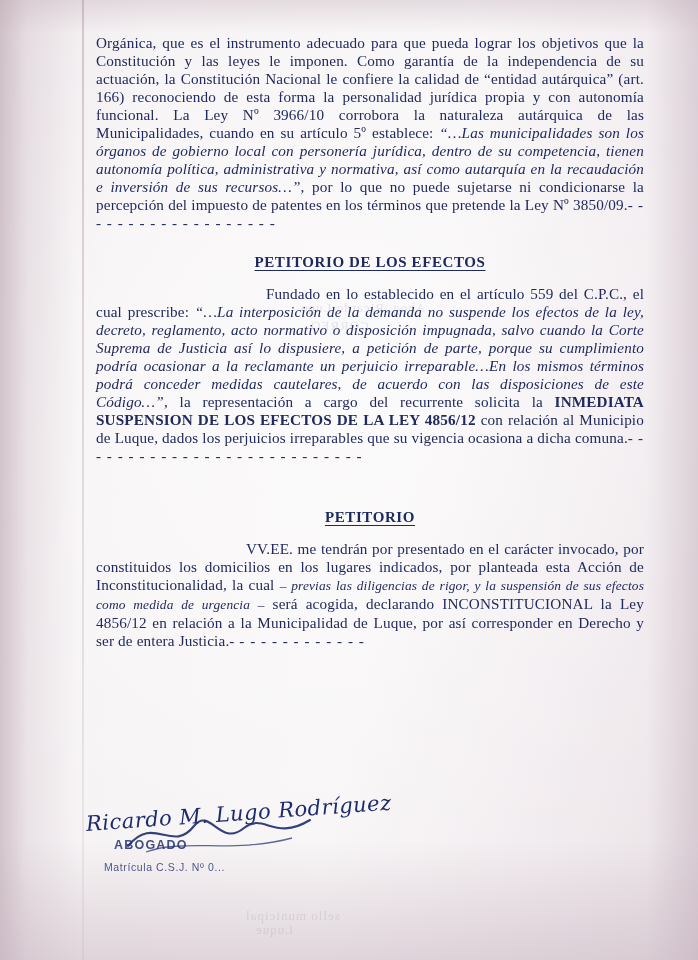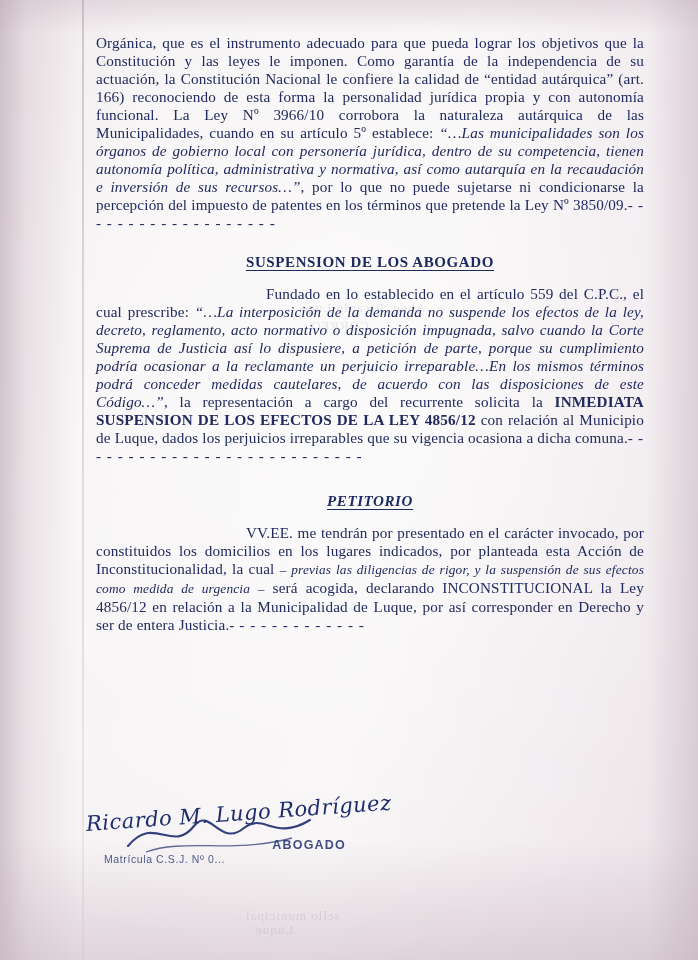--- a/index.html
+++ b/index.html
@@ -71,21 +71,21 @@
   h2.heading {
     margin: 22px 0 14px 0;
     text-align: center;
     font-size: 15px;
     font-weight: bold;
     letter-spacing: 0.6px;
     color: #1c2a60;
     text-decoration: underline;
     text-underline-offset: 3px;
   }
-  h2.heading.petitorio { margin-top: 28px; margin-bottom: 14px; font-style: italic; }
+  h2.heading.petitorio { margin-top: 44px; margin-bottom: 14px; }
 
   .indent { display: inline-block; width: 170px; }
   .indent-sm { display: inline-block; width: 150px; }
 
   .signature-block {
     position: absolute;
     left: 86px;
     top: 812px;
     width: 260px;
     color: #1b2a66;
@@ -110,24 +110,23 @@
   }
   .sig-stamp1 {
     margin-top: 2px;
     margin-left: 28px;
     font-family: "Liberation Sans", sans-serif;
     font-weight: bold;
     font-size: 12.5px;
     letter-spacing: 1.2px;
     color: #22306e;
     opacity: .85;
-    text-align: right;
   }
   .sig-stamp2 {
-    margin-top: 1px;
+    margin-top: 9px;
     margin-left: 18px;
     font-family: "Liberation Sans", sans-serif;
     font-size: 10.5px;
     letter-spacing: 0.6px;
     color: #22306e;
     opacity: .8;
   }
 
   
   .bleed {
@@ -160,21 +159,21 @@
 
   <div class="bleed b1">Abog. Ricardo Lugo</div>
   <div class="bleed b2">CORREO</div>
   <div class="bleed b3">sello municipal</div>
   <div class="bleed b4">Luque</div>
 
   <div class="content">
 
     <p class="para"><span>Orgánica, que es el </span><span>instrumento</span><span> adecuado para que pueda lograr los objetivos que la Constitución y las leyes le imponen. Como garantía de la independencia de su actuación, la Constitución Nacional le confiere la calidad de “entidad autárquica” (art. 166) reconociendo de esta forma la personalidad jurídica propia y con autonomía funcional. La Ley Nº 3966/10 corrobora la naturaleza autárquica de las Municipalidades, cuando en su artículo 5º establece: </span><span class="it">“…Las municipalidades son los órganos de gobierno local con personería jurídica, dentro de su competencia, tienen autonomía política, administrativa y normativa, así como autarquía en la recaudación e inversión de sus recursos…”</span><span>, por lo que no puede sujetarse ni condicionarse la percepción del impuesto de patentes en los términos que pretende la Ley Nº 3850/09.-</span><span class="dashes"> - - - - - - - - - - - - - - - - - -</span></p>
 
-    <h2 class="heading">SUSPENSION DE LOS ABOGADO</h2>
+    <h2 class="heading">PETITORIO DE LOS EFECTOS</h2>
 
     <p class="para"><span class="indent"></span><span>Fundado en lo establecido en el artículo 559 del C.P.C., el cual prescribe: </span><span class="it">“…La interposición de la demanda no suspende los efectos de la ley, decreto, reglamento, acto normativo o disposición impugnada, salvo cuando la Corte Suprema de Justicia así lo dispusiere, a petición de parte, porque su cumplimiento podría ocasionar a la reclamante un perjuicio irreparable…En los mismos términos podrá conceder medidas cautelares, de acuerdo con las disposiciones de este Código…”</span><span>, la representación a cargo del recurrente solicita la </span><span class="bd">INMEDIATA SUSPENSION DE LOS EFECTOS DE LA LEY 4856/12</span><span> con relación al Municipio de Luque, dados los perjuicios irreparables que su vigencia ocasiona a dicha comuna.-</span><span class="dashes"> - - - - - - - - - - - - - - - - - - - - - - - - - -</span></p>
 
     <h2 class="heading petitorio">PETITORIO</h2>
 
     <p class="para"><span class="indent-sm"></span><span>VV.EE. me tendrán por presentado en el carácter invocado, por constituidos los domicilios en los lugares indicados, por planteada esta Acción de Inconstitucionalidad, la cual </span><span class="it" style="font-size:13.4px">– previas las diligencias de rigor, y la suspensión de sus efectos como medida de urgencia –</span><span> será acogida, declarando INCONSTITUCIONAL la Ley 4856/12 en relación a la Municipalidad de Luque, por así corresponder en Derecho y ser de entera Justicia.-</span><span class="dashes"> - - - - - - - - - - - -</span></p>
 
   </div>
 
   <div class="signature-block">

